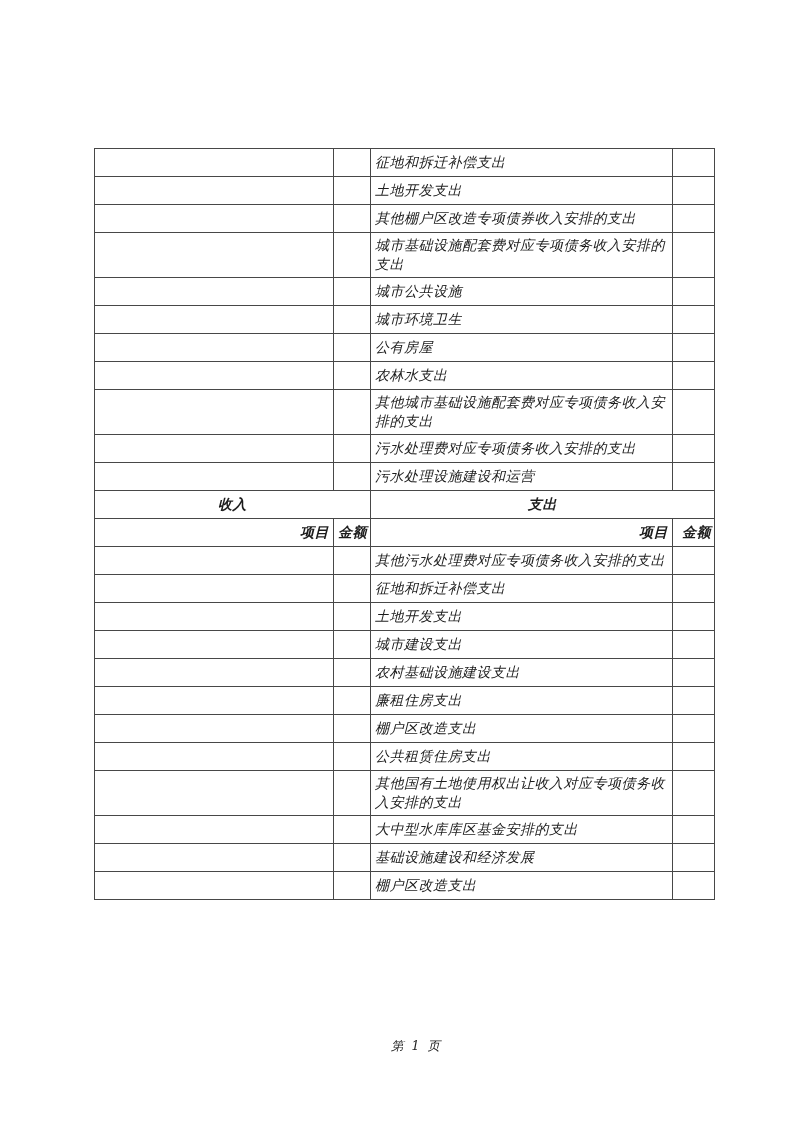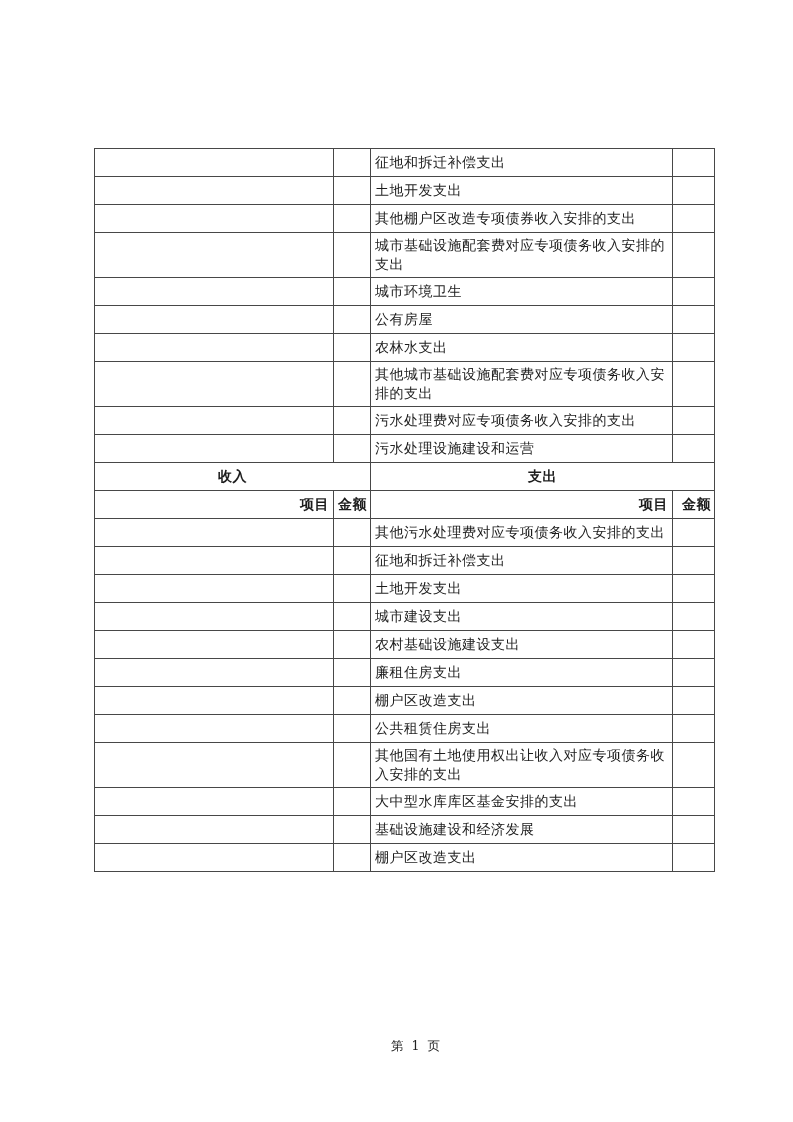--- a/index.html
+++ b/index.html
@@ -4,20 +4,21 @@
 <style>
   html, body { margin: 0; padding: 0; background: #ffffff; }
   .page {
     position: relative;
     width: 793px;
     height: 1122px;
     background: #ffffff;
     font-family: "DejaVu Serif", "Liberation Serif", serif;
     color: #1c1c1c;
     overflow: hidden;
+    font-style: italic;
   }
   table.budget-table {
     position: absolute;
     left: 94px;
     top: 148px;
     width: 620px;
     border-collapse: collapse;
     table-layout: fixed;
     font-size: 14px;
   }
@@ -88,20 +89,26 @@
         <tr>
           <td class="item-cell"></td>
           <td class="amount-cell"></td>
           <td class="item-cell">其他棚户区改造专项债券收入安排的支出</td>
           <td class="amount-cell"></td>
         </tr>
         <tr>
           <td class="item-cell"></td>
           <td class="amount-cell"></td>
           <td class="item-cell">城市基础设施配套费对应专项债务收入安排的支出</td>
+          <td class="amount-cell"></td>
+        </tr>
+        <tr>
+          <td class="item-cell"></td>
+          <td class="amount-cell"></td>
+          <td class="item-cell">城市公共设施</td>
           <td class="amount-cell"></td>
         </tr>
         <tr>
           <td class="item-cell"></td>
           <td class="amount-cell"></td>
           <td class="item-cell">城市环境卫生</td>
           <td class="amount-cell"></td>
         </tr>
         <tr>
           <td class="item-cell"></td>

